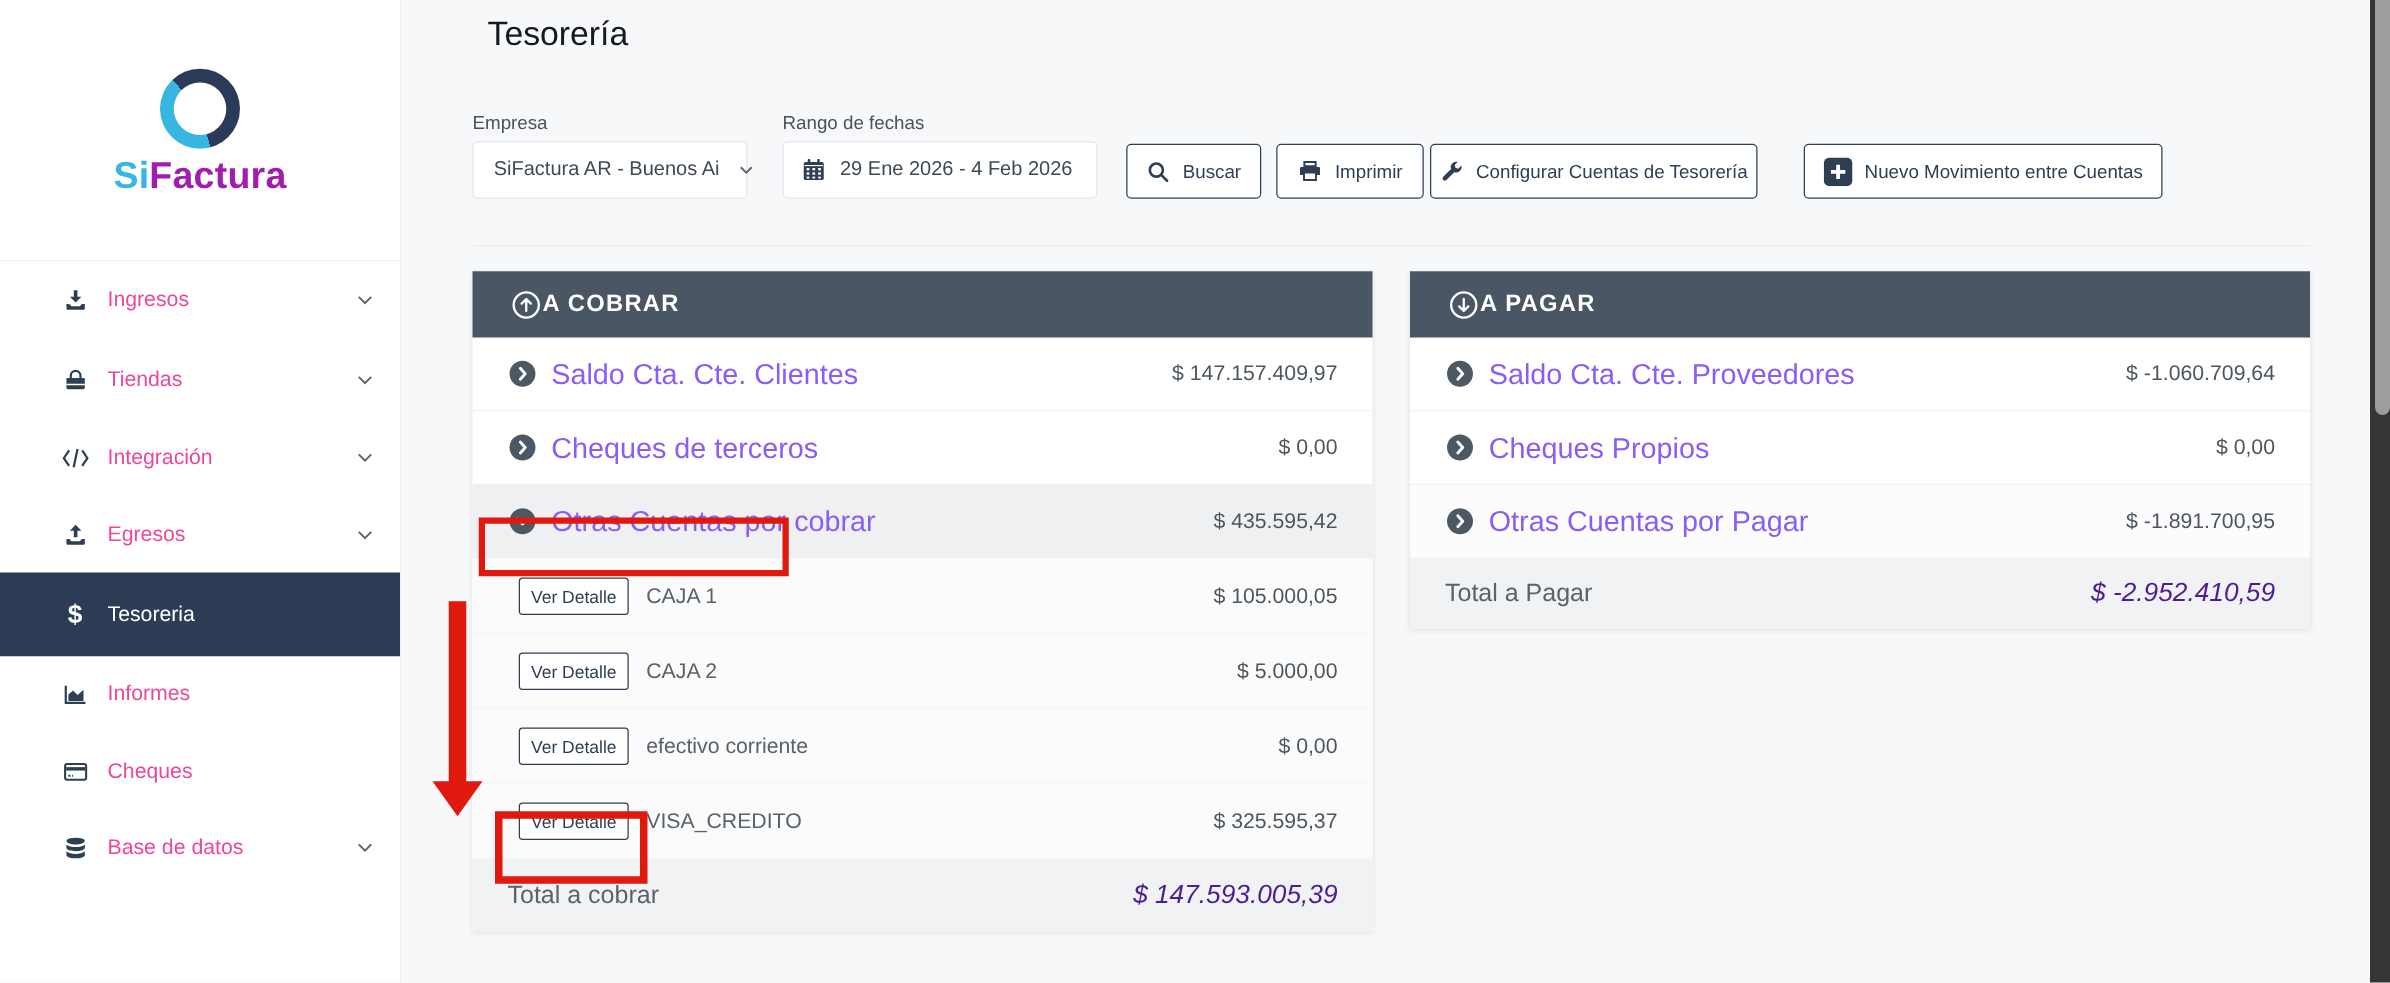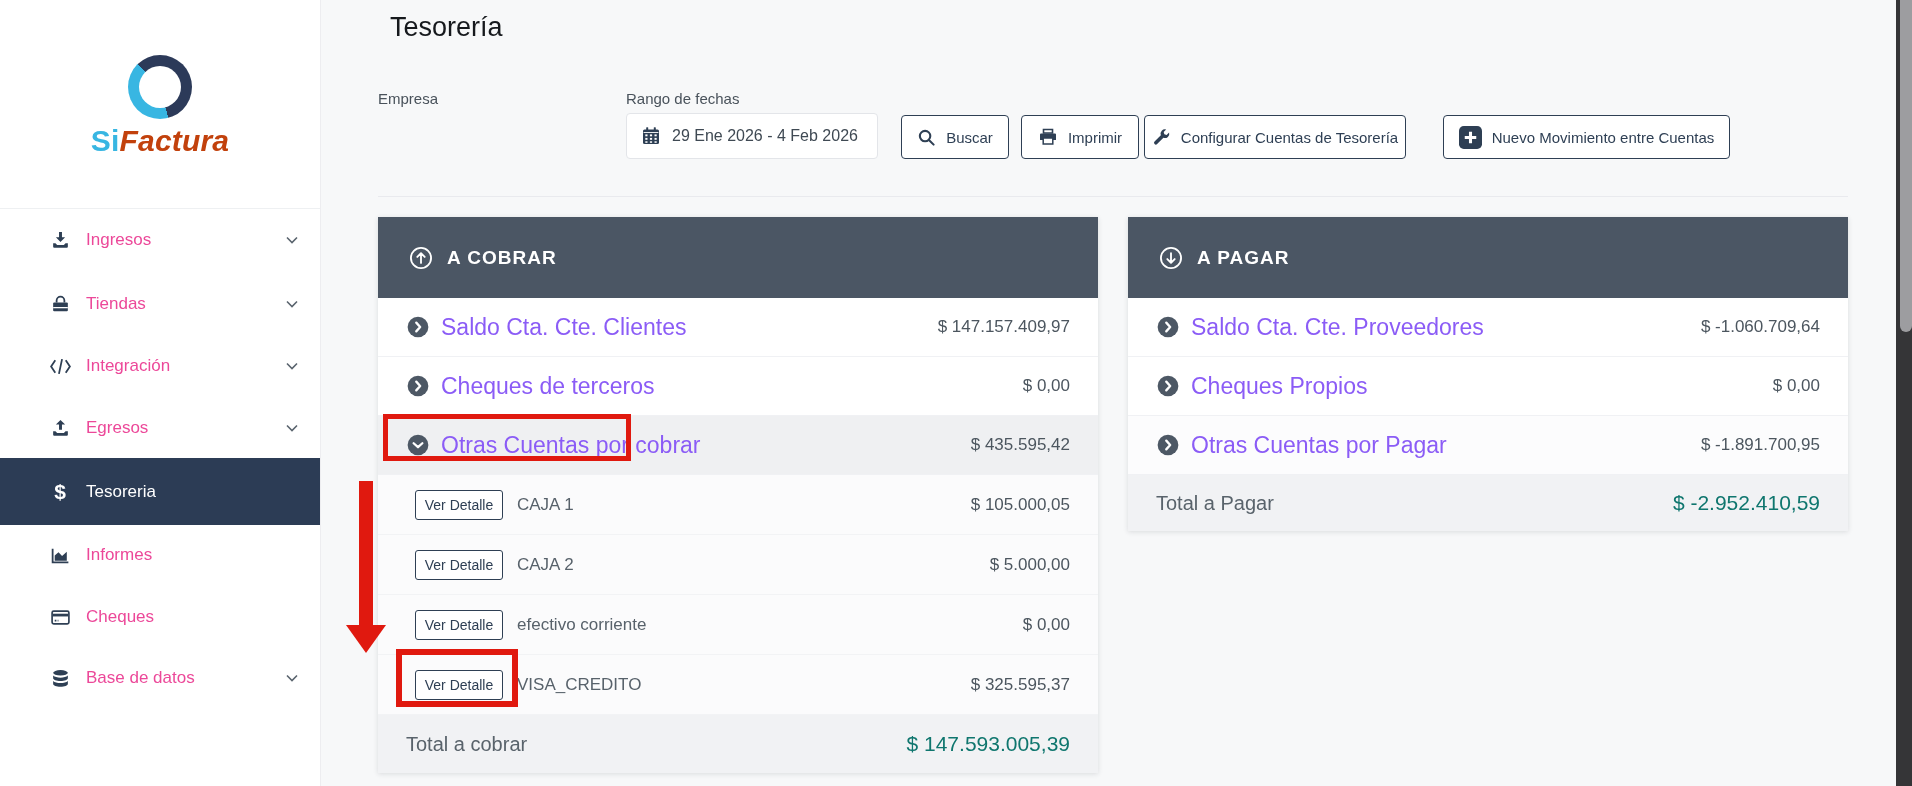--- a/index.html
+++ b/index.html
@@ -9,21 +9,21 @@
     -webkit-font-smoothing:antialiased;
   }
   
   .sidebar{position:absolute;left:0;top:0;width:320px;height:786px;background:#ffffff;border-right:1px solid #ededf0;}
   .logo-wrap{position:absolute;left:0;top:0;width:320px;height:208px;border-bottom:1px solid #eef0f2;}
   .logo-ring{position:absolute;left:128px;top:55px;width:64px;height:64px;border-radius:50%;
     background:conic-gradient(from 0deg,#2c3a59 0deg 165deg,#38b6e2 165deg 316deg,#2c3a59 316deg 360deg);}
   .logo-ring::after{content:"";position:absolute;left:11px;top:11px;width:42px;height:42px;border-radius:50%;background:#fff;}
   .logo-text{position:absolute;left:0;top:124px;width:320px;text-align:center;font-size:30px;font-weight:700;letter-spacing:.2px;}
   .logo-text .si{color:#38b6e2;}
-  .logo-text .fa{color:#c2410c;font-style:italic;}
+  .logo-text .fa{color:#a21caf;}
   .s-item{position:absolute;left:0;width:320px;height:62px;display:flex;align-items:center;cursor:pointer;color:#ec4899;}
   .s-item .s-ico{width:24px;margin-left:48px;display:flex;justify-content:center;}
   .s-item .s-label{margin-left:14px;font-size:17px;}
   .s-item .s-chev{position:absolute;right:20px;top:50%;transform:translateY(-50%);display:flex;}
   .s-item.active{background:#2c3c55;color:#ffffff;height:67px;}
   .s-item.active .s-label{color:#fff;}
   .dollar-glyph{font-size:21px;font-weight:700;color:#fff;line-height:1;}
   
   .scrollbar{position:absolute;right:0;top:0;width:16px;height:786px;background:#353537;}
   .scroll-thumb{position:absolute;right:0;top:0;width:12px;height:332px;background:#9d9da0;border-radius:0 0 6px 6px;}
@@ -36,35 +36,35 @@
   .control .ctl-text{white-space:nowrap;}
   .sel-chev{margin-left:14px;display:flex;}
   .btn{position:absolute;height:44px;background:#fff;border:1px solid #2e3f54;border-radius:4px;
     display:flex;align-items:center;justify-content:center;gap:10px;box-sizing:border-box;
     font-size:15px;color:#2e3f54;cursor:pointer;}
   .filters-divider{position:absolute;left:58px;top:196px;width:1470px;height:1px;background:#e9eaee;}
   
   .panel{position:absolute;top:217px;width:720px;background:#fff;box-shadow:0 1px 5px rgba(40,50,60,.14);}
   .panel-a{left:58px;}
   .panel-b{left:808px;}
-  .panel-head{height:81px;background:#4b5664;display:flex;align-items:center;padding-left:30px;box-sizing:border-box;gap:13px;}
+  .panel-head{height:53px;background:#4b5664;display:flex;align-items:center;padding-left:30px;box-sizing:border-box;}
   .panel-head .p-title{color:#fff;font-size:19px;font-weight:700;letter-spacing:1px;}
   .prow{height:59px;display:flex;align-items:center;padding:0 28px;box-sizing:border-box;border-bottom:1px solid #f0f1f4;cursor:pointer;}
   .prow .r-ico{display:flex;margin-right:11px;}
   .prow .r-label{font-size:23px;color:#8b5cf6;}
   .prow .r-amount{margin-left:auto;font-size:17px;color:#4c565f;}
   .prow.gray{background:#eff0f2;}
   .subrow{height:60px;display:flex;align-items:center;padding:0 28px 0 37px;box-sizing:border-box;border-bottom:1px solid #f2f3f5;background:#fbfbfc;}
   .subrow .detail-btn{width:88px;height:30px;background:#fff;border:1px solid #2e3f54;border-radius:3px;
     font-size:14px;color:#2e3f54;display:flex;align-items:center;justify-content:center;cursor:pointer;box-sizing:border-box;}
   .subrow .sr-label{margin-left:14px;font-size:17px;color:#58626b;}
   .subrow .sr-amount{margin-left:auto;font-size:17px;color:#4c565f;}
   .total-row{height:58px;background:#f1f2f4;display:flex;align-items:center;padding:0 28px;box-sizing:border-box;gap:43px;}
   .total-row .t-label{font-size:20px;color:#59636b;}
-  .total-row .t-amount{margin-left:auto;font-size:21px;color:#0f766e;}
+  .total-row .t-amount{margin-left:auto;font-size:21px;color:#4c1d95;font-style:italic;}
   .panel-b .total-row{height:56px;}
   .panel-b .subtle{background:#fcfcfd;}
   
   .anno-box1{position:absolute;left:63px;top:414px;width:248px;height:47px;border:5px solid #e0190f;box-sizing:border-box;z-index:5;}
   .anno-box2{position:absolute;left:76px;top:649px;width:122px;height:58px;border:6px solid #e0190f;box-sizing:border-box;z-index:5;}
   .anno-arrow-line{position:absolute;left:39px;top:481px;width:14px;height:146px;background:#e0190f;z-index:5;}
   .anno-arrow-head{position:absolute;left:26px;top:625px;width:0;height:0;z-index:5;
     border-left:20px solid transparent;border-right:20px solid transparent;border-top:28px solid #e0190f;}
   svg{display:block;}
 </style>
@@ -180,20 +180,28 @@
         </svg>
       </span>
   </div>
 
 </div>
 
 <div class="main">
   <div class="page-title">Tesorería</div>
 
   <div class="f-label" style="left:58px;top:90px">Empresa</div>
+  <div class="control" style="left:58px;top:113px;width:220px;padding:0 12px 0 16px">
+    <span class="ctl-text">SiFactura AR - Buenos Ai</span>
+    <span class="sel-chev">
+        <svg width="14" height="14" viewBox="0 0 16 16">
+          <path d="M3 5.5l5 5 5-5" fill="none" stroke="#5a646e" stroke-width="1.7"></path>
+        </svg>
+      </span>
+  </div>
 
   <div class="f-label" style="left:306px;top:90px">Rango de fechas</div>
   <div class="control" style="left:306px;top:113px;width:252px;padding:0 14px;gap:11px">
     <span>
       <svg width="20" height="20" viewBox="0 0 20 20" fill="#2e3f54">
           <rect x="2" y="3.5" width="16" height="14.5" rx="1.5"></rect>
           <rect x="5.2" y="1.2" width="2" height="3.6" rx=".6"></rect>
           <rect x="12.8" y="1.2" width="2" height="3.6" rx=".6"></rect>
           <rect x="2.6" y="6" width="14.8" height=".9" fill="#fff"></rect>
           <g fill="#fff">

